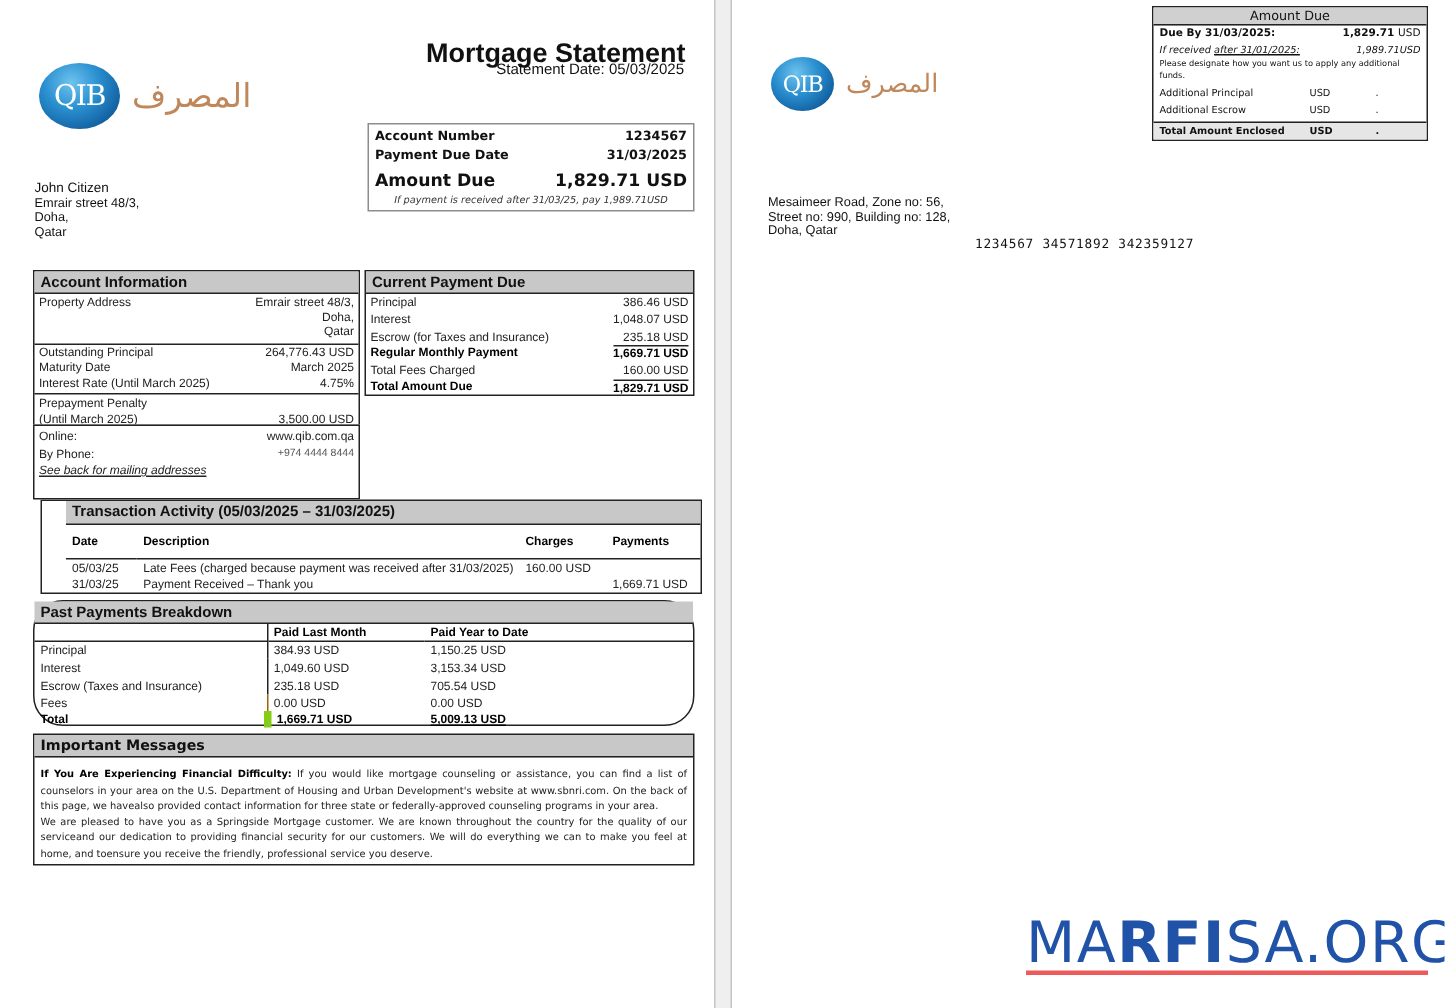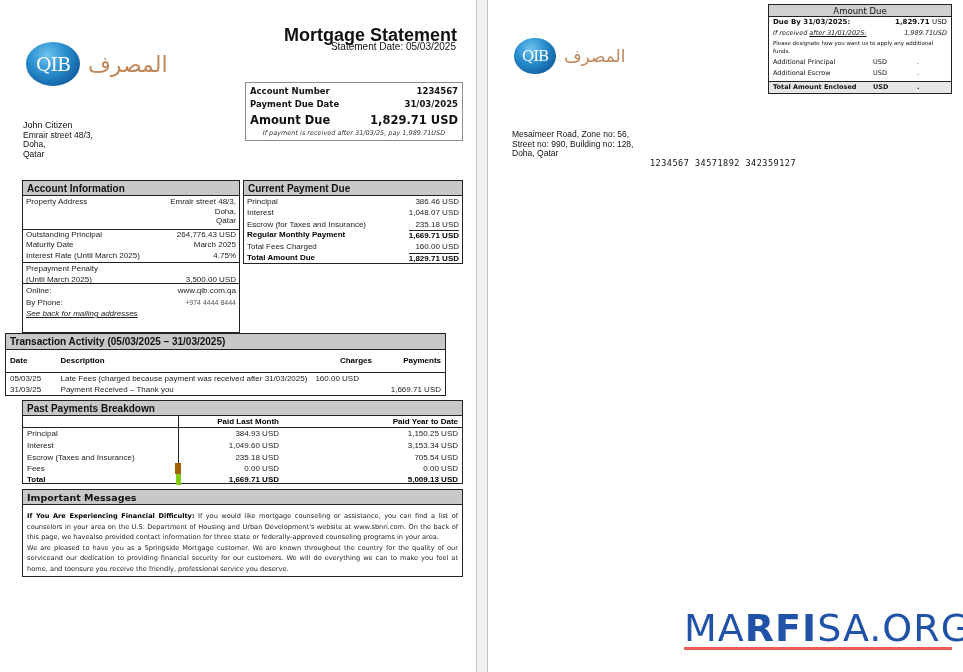--- a/index.html
+++ b/index.html
@@ -34,21 +34,21 @@
   .hdr { background: #c8c8c8; font-weight: bold; font-size: 10px; padding: 1px 4px; border-bottom: 1px solid #222; height: 15px; line-height: 13px; }
   .r { display: flex; justify-content: space-between; font-size: 8px; line-height: 11px; padding: 0 3px; color: #222; }
   .r .v { text-align: right; }
   .sep { border-top: 1px solid #222; }
   .b { font-weight: bold; color:#000;gap:24px; }
   .ul { border-top: 1px solid #222; }
 
   table { border-collapse: collapse; width: 100%; }
   td, th { font-size: 8px; line-height: 11px; padding: 0 4px; text-align: left; color:#222; font-weight: normal; }
   th { font-weight: bold; color:#000; }
-  .right { text-align: right; }
+  .right { }
 
   .msg { font-family: "DejaVu Sans", sans-serif; font-size: 6.6px; line-height: 10.5px; padding: 6px 4px 4px 4px; text-align: justify; color: #222; }
   .msg b { color:#000; }
 
   .coupon { position: absolute; left: 768px; top: 4px; width: 184px; height: 90px; border: 1px solid #222; font-family: "DejaVu Sans", sans-serif; }
   .coupon .chdr { background: #d0d0d0; text-align: center; font-size: 8.5px; height: 12px; line-height: 12px; border-bottom: 1px solid #222; }
   .coupon .cr { display: flex; font-size: 6.5px; line-height: 11px; padding: 0 4px; }
   .coupon .cr .l { flex: 1; }
   .coupon .cr .c { width: 44px; }
   .coupon .cr .d { width: 30px; text-align: left; }
@@ -165,21 +165,21 @@
     <div class="r" style="line-height:12px;">
         <span>Total Fees Charged</span>
         <span>160.00 USD</span>
       </div>
     <div class="r b" style="line-height:10px;">
         <span>Total Amount Due</span>
         <span class="ul">1,829.71 USD</span>
       </div>
   </div>
 
-  <div class="box" style="left:5px; top:333px; width:441px; height:63px;">
+  <div class="box" style="left:27px; top:333px; width:441px; height:63px;padding-left:16px;">
     <div class="hdr" style="height:16px;">Transaction Activity (05/03/2025 – 31/03/2025)</div>
     <table>
       <colgroup>
           <col style="width:54px">
           <col>
           <col style="width:72px">
           <col style="width:76px">
         </colgroup>
       <tbody>
           <tr style="height:22px; border-bottom:1px solid #222;">
@@ -197,21 +197,21 @@
       <tr>
         <td>31/03/25</td>
         <td>Payment Received – Thank you</td>
         <td></td>
         <td class="right">1,669.71 USD</td>
       </tr>
     </tbody>
       </table>
   </div>
 
-  <div class="box" style="left:22px; top:400px; width:441px; height:84px;">
+  <div class="box" style="left:22px; top:400px; width:441px; height:84px;border-radius:20px;">
     <div class="hdr">Past Payments Breakdown</div>
     <table>
       <colgroup>
           <col style="width:155px">
           <col style="width:105px">
           <col>
         </colgroup>
       <tbody>
           <tr style="border-bottom:1px solid #222;">
         <th style="border-right:1px solid #222;"></th>
@@ -227,21 +227,21 @@
             <td style="border-right:1px solid #222; line-height:13px;">Interest</td>
             <td class="right">1,049.60 USD</td>
             <td class="right">3,153.34 USD</td>
           </tr>
       <tr>
             <td style="border-right:1px solid #222;">Escrow (Taxes and Insurance)</td>
             <td class="right">235.18 USD</td>
             <td class="right">705.54 USD</td>
           </tr>
       <tr>
-            <td style="border-right:6px solid #a16207;">Fees</td>
+            <td style="border-right:1px solid #a16207;">Fees</td>
             <td class="right">0.00 USD</td>
             <td class="right">0.00 USD</td>
           </tr>
       <tr>
             <td class="b" style="border-right:5px solid #84cc16; ">Total</td>
             <td class="right b">1,669.71 USD</td>
             <td class="right b" style="text-decoration:underline;">5,009.13 USD</td>
           </tr>
     </tbody>
       </table>

